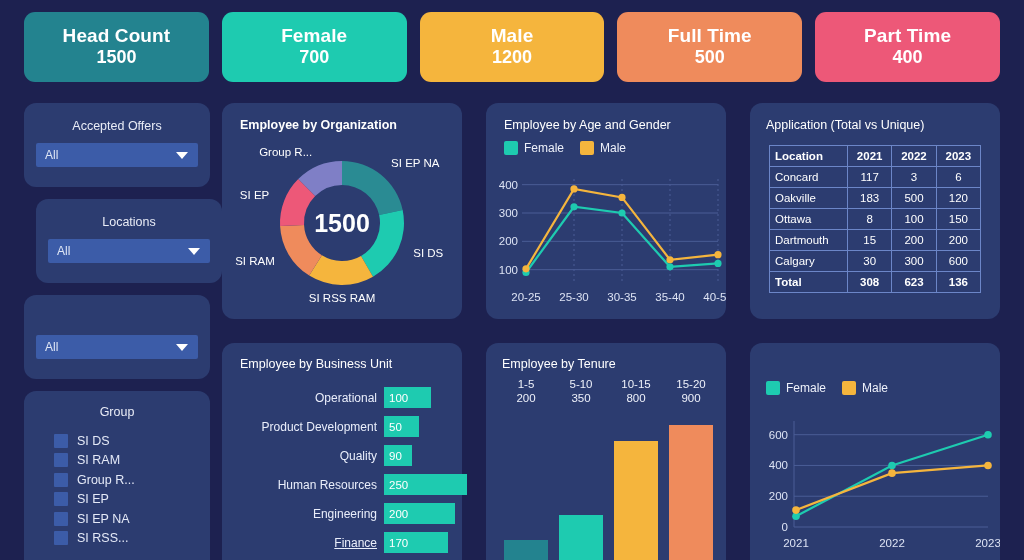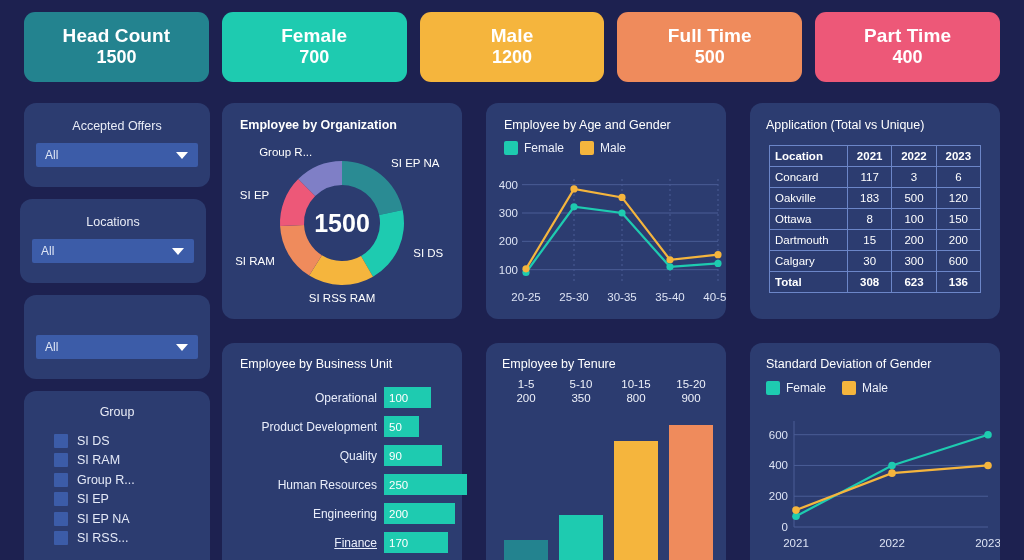--- a/index.html
+++ b/index.html
@@ -166,21 +166,21 @@
   </div>
 
   <div class="card" style="left:24px; top:103px; width:186px; height:84px;">
     <div class="filter-label">Accepted Offers</div>
     <div class="filter-select" style="left:12px; width:162px;">
       <span class="filter-select-value">All</span>
       <span class="caret"></span>
     </div>
   </div>
 
-  <div class="card" style="left:20px; top:199px; width:186px; height:84px;">
+  <div class="card" style="left:36px; top:199px; width:186px; height:84px;">
     <div class="filter-label">Locations</div>
     <div class="filter-select" style="left:12px; width:162px;">
       <span class="filter-select-value">All</span>
       <span class="caret"></span>
     </div>
   </div>
 
   <div class="card" style="left:24px; top:295px; width:186px; height:84px;">
     <div class="filter-select" style="left:12px; width:162px;">
       <span class="filter-select-value">All</span>
@@ -346,21 +346,21 @@
           </div>
         </div>
         <div class="hbar-row" style="left: 0px; top: 73px;">
           <div class="hbar-label" style="width: 162px;">Product Development</div>
           <div class="hbar-bar" style="background: rgb(30, 203, 176); width: 35px;">
             <span class="hbar-value">50</span>
           </div>
         </div>
         <div class="hbar-row" style="left: 0px; top: 102px;">
           <div class="hbar-label" style="width: 162px;">Quality</div>
-          <div class="hbar-bar" style="background: rgb(30, 203, 176); width: 58px;">
+          <div class="hbar-bar" style="background: rgb(30, 203, 176); width: 28px;">
             <span class="hbar-value">90</span>
           </div>
         </div>
         <div class="hbar-row" style="left: 0px; top: 131px;">
           <div class="hbar-label" style="width: 162px;">Human Resources</div>
           <div class="hbar-bar" style="background: rgb(30, 203, 176); width: 83px;">
             <span class="hbar-value">250</span>
           </div>
         </div>
         <div class="hbar-row" style="left: 0px; top: 160px;">
@@ -406,21 +406,20 @@
           <div class="vbar-head" style="position: absolute; top: 0px; width: 52px;">
             <div>15-20</div>
             <div>900</div>
           </div>
           <div class="vbar" style="height: 148px; background: rgb(239, 139, 92);"></div>
         </div>
       </div>
   </div>
 
   <div class="card" style="left:750px; top:343px; width:250px; height:230px;">
-    <div class="card-title" style="font-weight:normal; left:16px; top:14px;">Standard Deviation of Gender</div>
     <div class="legend" style="left:16px; top:38px;">
       <div class="legend-item">
         <span class="legend-swatch" id="sd-sw-f" style="background: rgb(30, 203, 176);"></span>
         <span class="legend-text">Female</span>
       </div>
       <div class="legend-item">
         <span class="legend-swatch" id="sd-sw-m" style="background: rgb(245, 181, 61);"></span>
         <span class="legend-text">Male</span>
       </div>
     </div>

